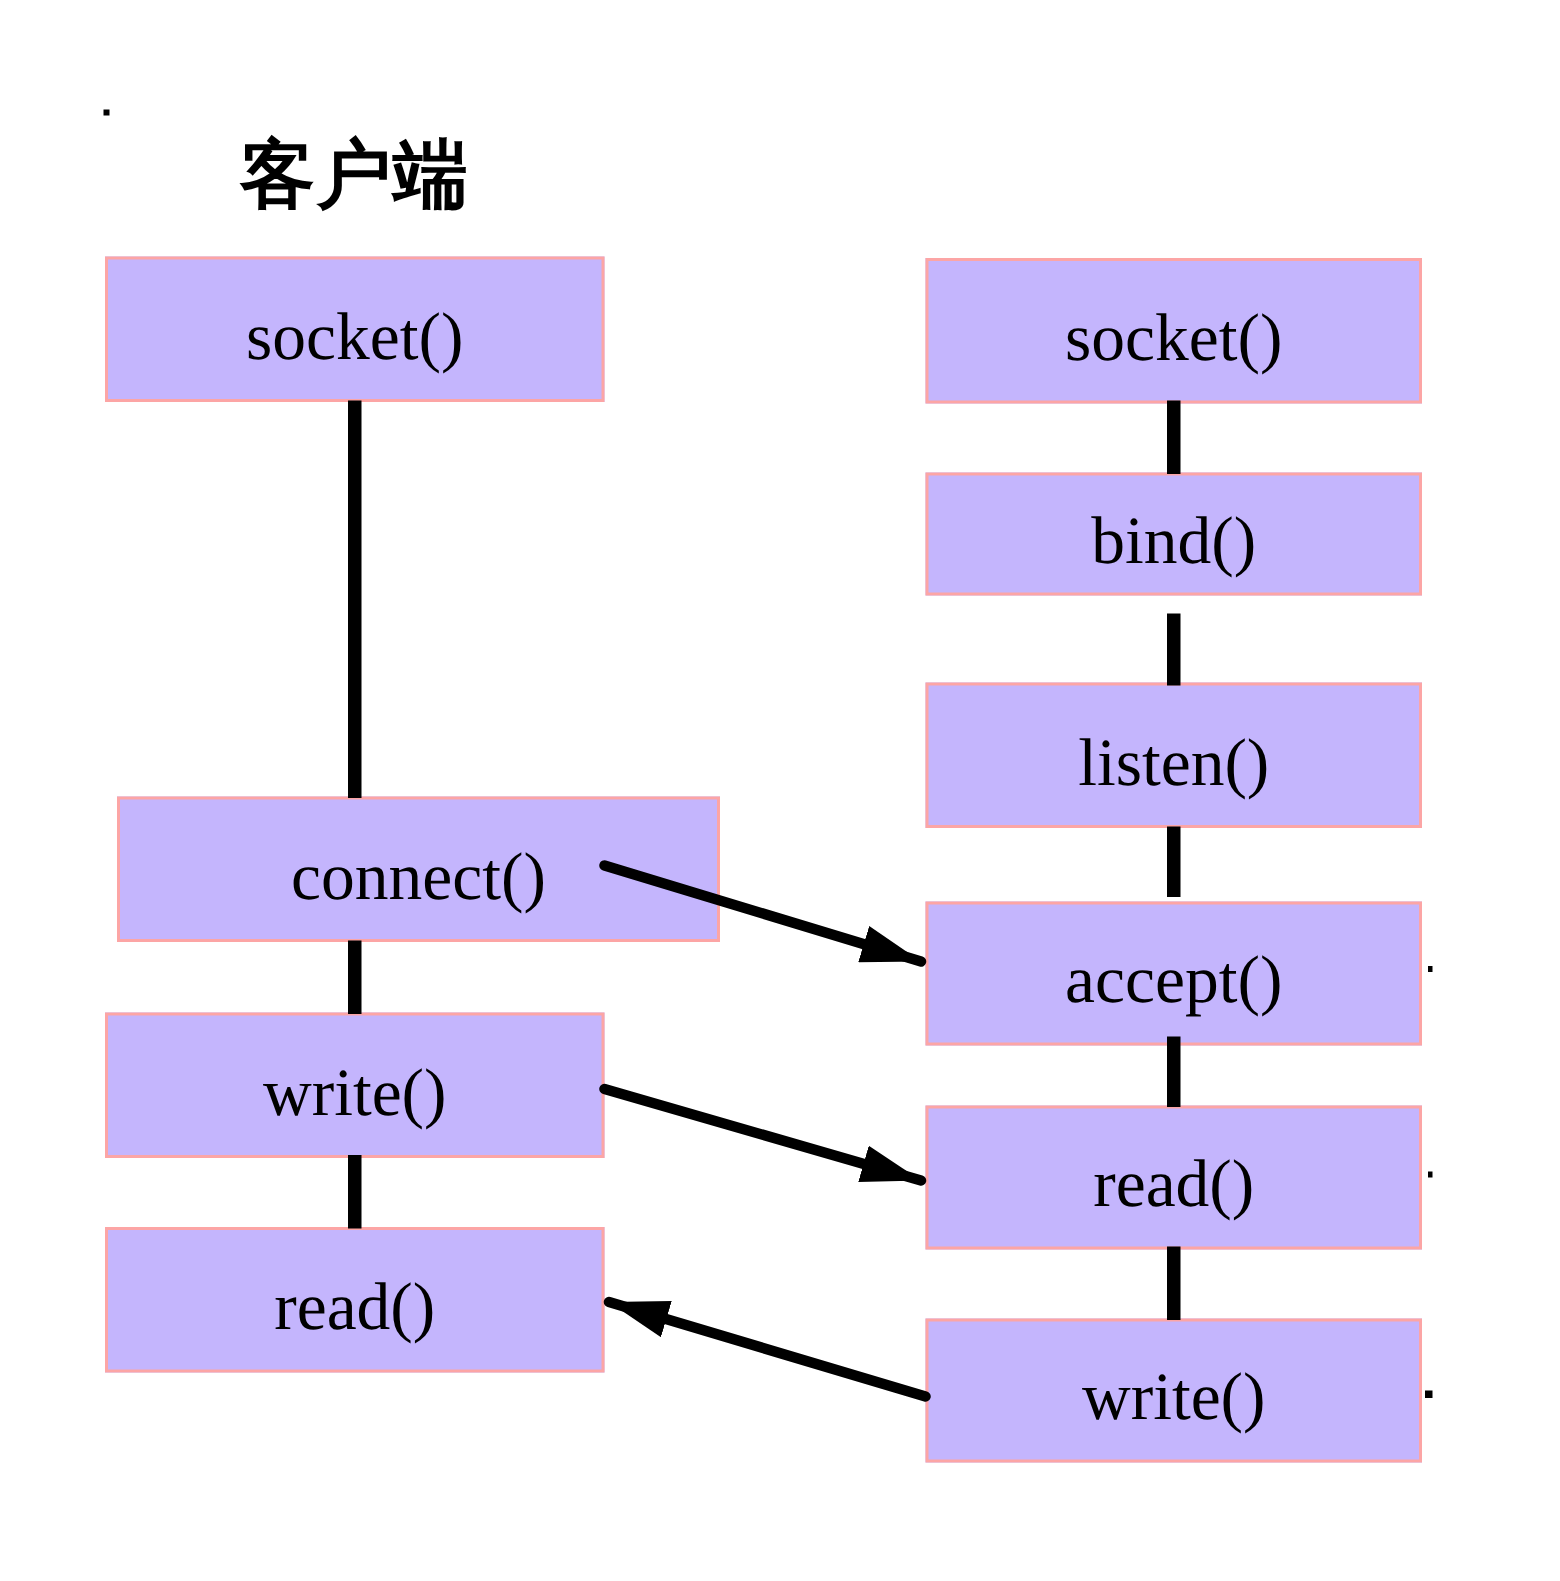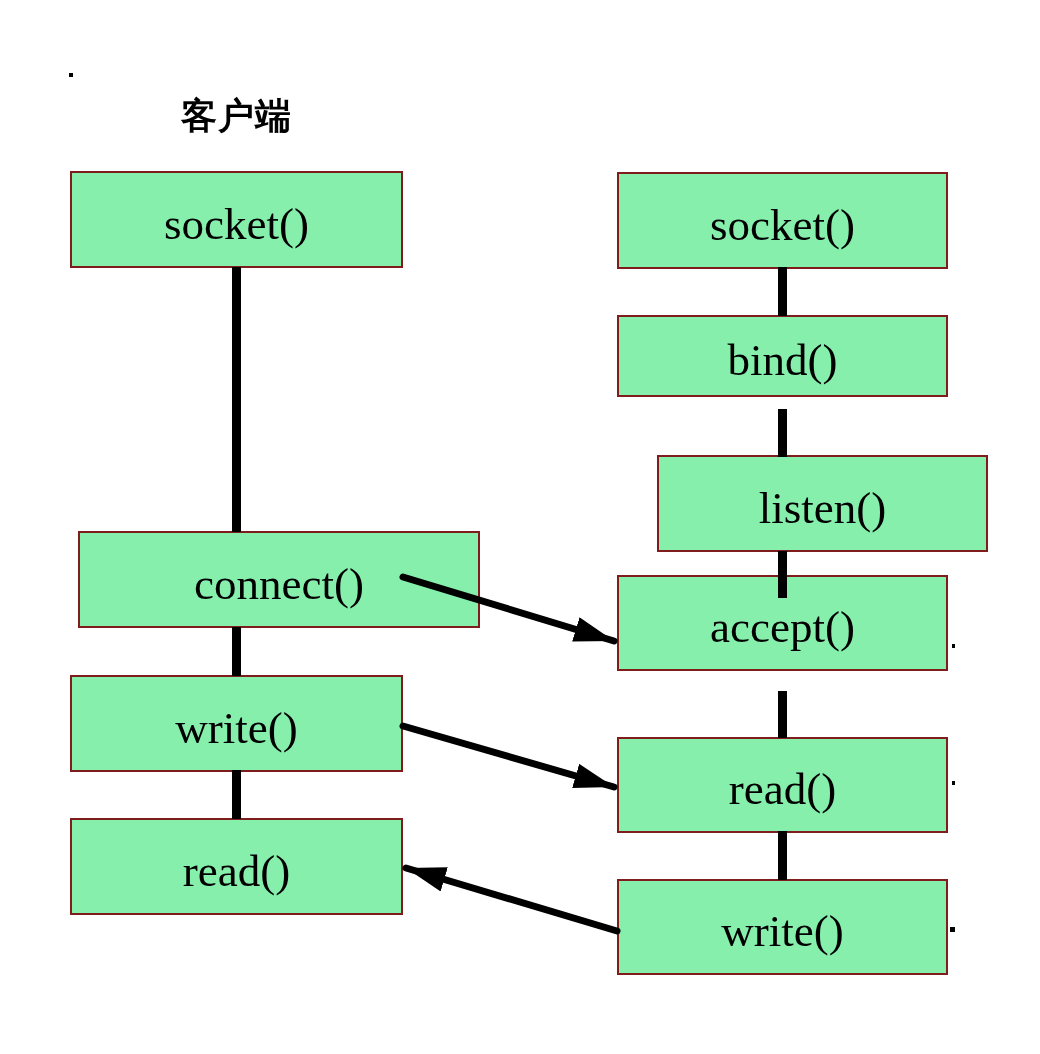--- a/index.html
+++ b/index.html
@@ -12,31 +12,31 @@
     font-family: "Liberation Serif", serif;
   }
   .col-title {
     position: absolute;
     top: 86px;
     height: 60px;
     line-height: 60px;
     text-align: center;
     font-family: "Liberation Sans", sans-serif;
     font-weight: 900;
-    font-size: 36px;
+    font-size: 50px;
     color: #000000;
     letter-spacing: 1px;
   }
   .client-title { left: 70px;  width: 333px; }
   .server-title { left: 617px; width: 331px; }
   .box {
     position: absolute;
     box-sizing: border-box;
-    border: 2px solid #7f1d1d;
-    background: #86efac;
+    border: 2px solid #fca5a5;
+    background: #c4b5fd;
     display: flex;
     align-items: center;
     justify-content: center;
     padding-top: 8px;
     font-family: "Liberation Serif", serif;
     font-size: 45px;
     color: #000000;
     white-space: nowrap;
   }
   .vline {
@@ -62,22 +62,22 @@
 
   <div class="col-title client-title">客户端</div>
 
   <div class="box" style="left:70px; top:171px; width:333px; height:97px;">socket()</div>
   <div class="box" style="left:78px; top:531px; width:402px; height:97px;">connect()</div>
   <div class="box" style="left:70px; top:675px; width:333px; height:97px;">write()</div>
   <div class="box" style="left:70px; top:818px; width:333px; height:97px;">read()</div>
 
   <div class="box" style="left:617px; top:172px; width:331px; height:97px;">socket()</div>
   <div class="box" style="left:617px; top:315px; width:331px; height:82px;">bind()</div>
-  <div class="box" style="left:617px; top:455px; width:331px; height:97px;margin-left:40px;">listen()</div>
-  <div class="box" style="left:617px; top:575px; width:331px; height:96px;">accept()</div>
+  <div class="box" style="left:617px; top:455px; width:331px; height:97px;">listen()</div>
+  <div class="box" style="left:617px; top:601px; width:331px; height:96px;">accept()</div>
   <div class="box" style="left:617px; top:737px; width:331px; height:96px;">read()</div>
   <div class="box" style="left:617px; top:879px; width:331px; height:96px;">write()</div>
 
   <div class="vline" style="left:232px; top:267px; height:265px;"></div>
   <div class="vline" style="left:232px; top:627px; height:49px;"></div>
   <div class="vline" style="left:232px; top:770px; height:49px;"></div>
 
   <div class="vline" style="left:778px; top:267px; height:49px;"></div>
   <div class="vline" style="left:778px; top:409px; height:48px;"></div>
   <div class="vline" style="left:778px; top:551px; height:47px;"></div>

